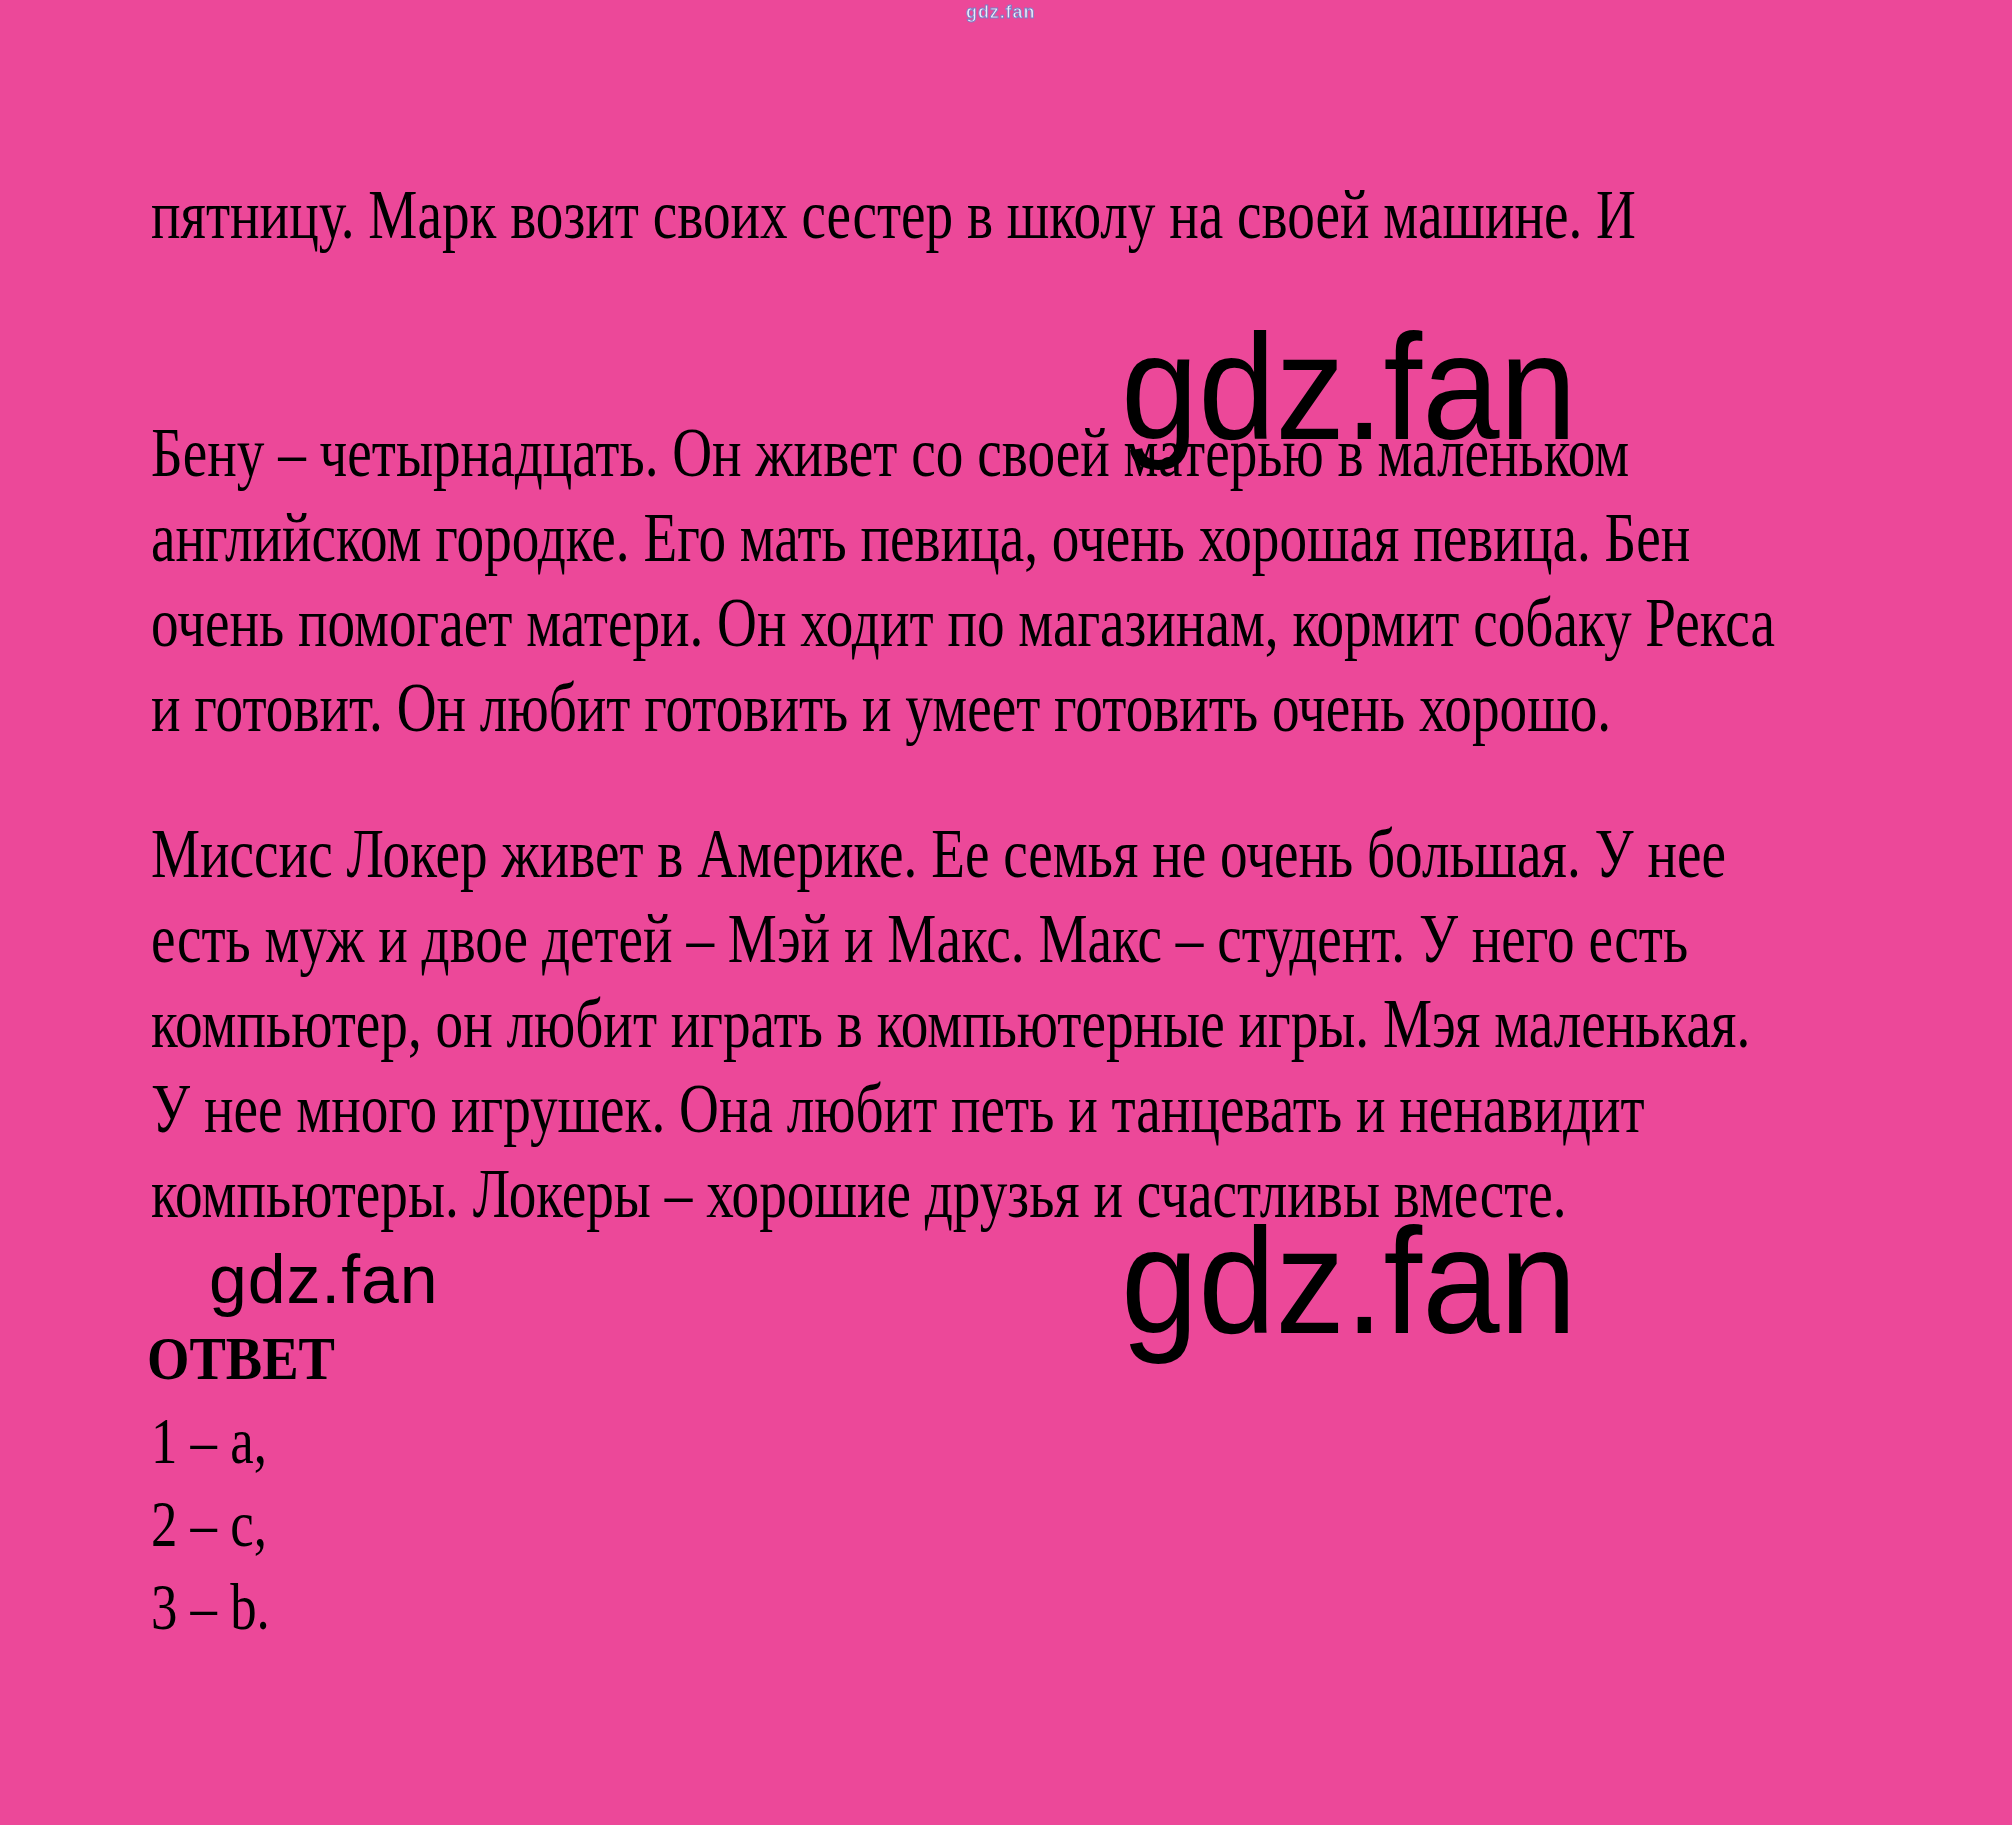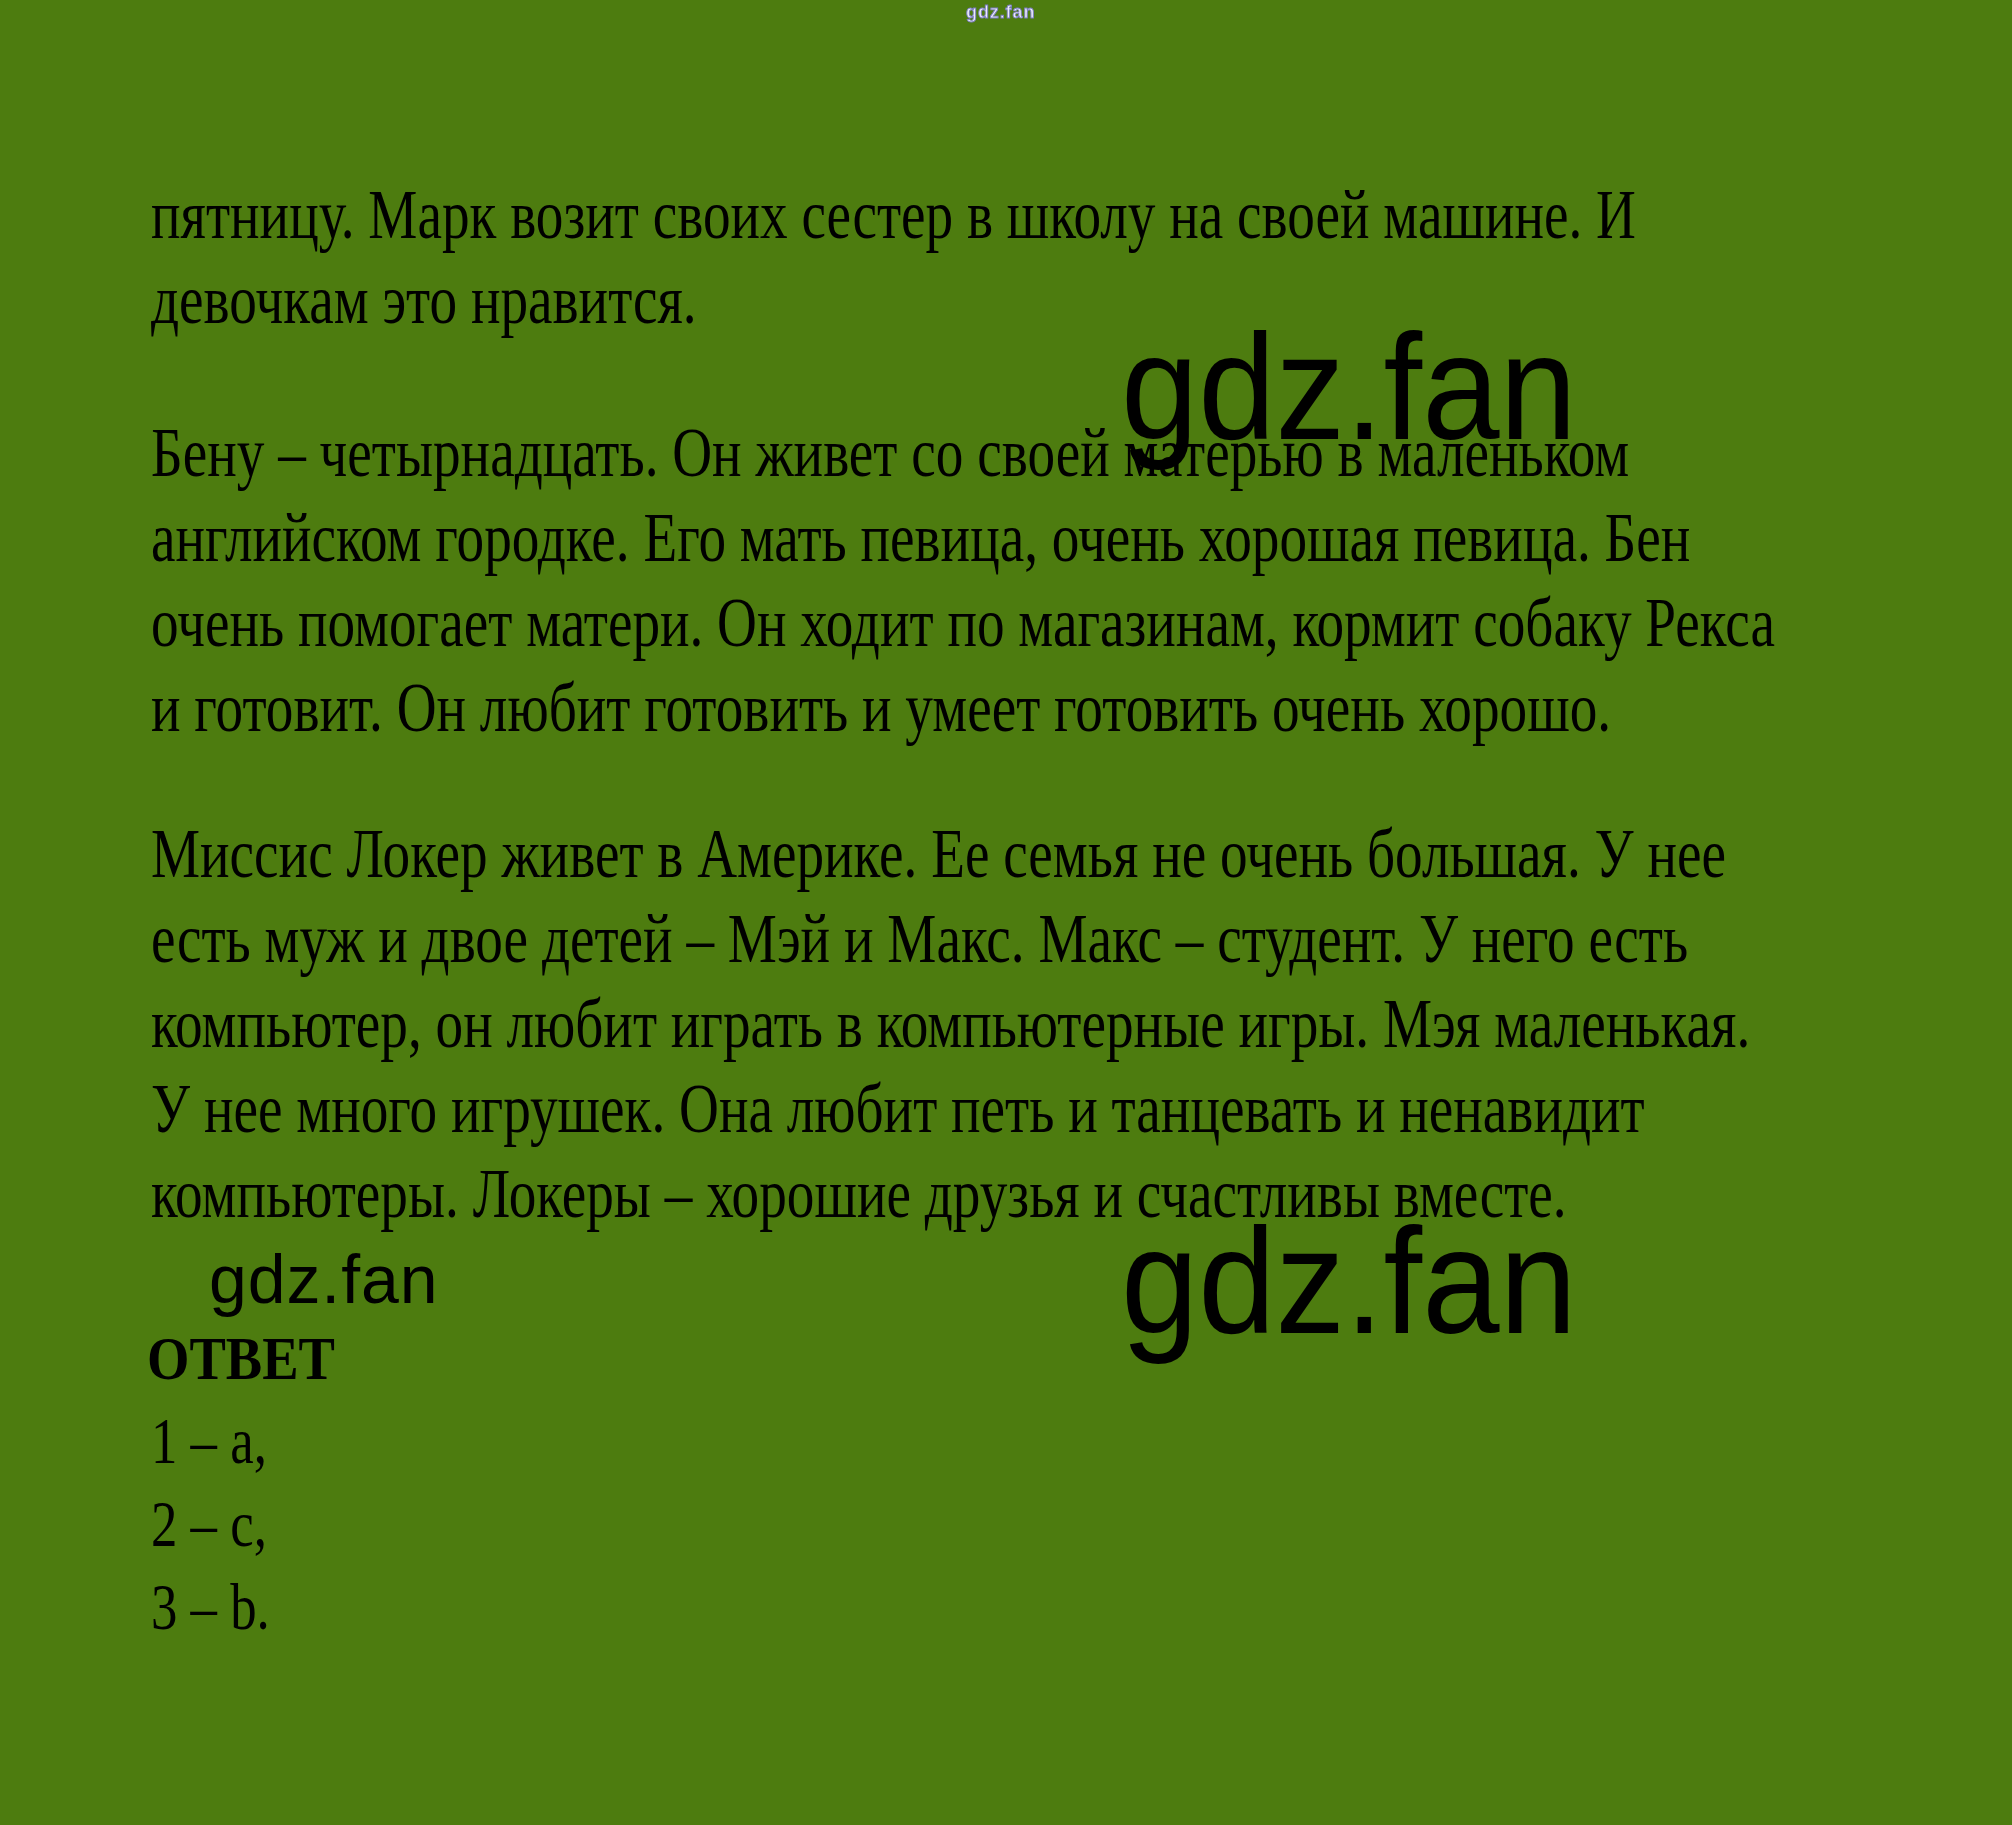--- a/index.html
+++ b/index.html
@@ -1,19 +1,19 @@
 <!DOCTYPE html>
 <html style="font-size:15px"><head>
 <meta charset="utf-8">
 <style>
   html,body{margin:0;padding:0;background:#ffffff;}
   .page{
     position:relative;
     width:2012px;height:1826px;
-    background:#4d7c0f;
+    background:#ec4899;
     overflow:hidden;
     font-family:"Liberation Serif",serif;
     color:#000;
   }
   
   .wm-top{
     position:absolute;left:966px;top:1.9px;
     font-family:"Liberation Sans",sans-serif;
     font-size:18px;font-weight:700;letter-spacing:0.9px;
     color:#ececf8;
@@ -68,21 +68,20 @@
 
 <div class="page">
 
   <div class="wm-top">gdz.fan</div>
 
   <div class="wm-big wm-big-1">gdz.fan</div>
   <div class="wm-big wm-big-2">gdz.fan</div>
 
   <div class="text-block" id="para1">
     <div class="line"><span class="cond">пятницу. Марк возит своих сестер в школу на своей машине. И</span></div>
-    <div class="line"><span class="cond">девочкам это нравится.</span></div>
   </div>
 
 
   <div class="text-block" id="para2">
     <div class="line"><span class="cond">Бену – четырнадцать. Он живет со своей матерью в маленьком</span></div>
     <div class="line"><span class="cond">английском городке. Его мать певица, очень хорошая певица. Бен</span></div>
     <div class="line"><span class="cond">очень помогает матери. Он ходит по магазинам, кормит собаку Рекса</span></div>
     <div class="line"><span class="cond">и готовит. Он любит готовить и умеет готовить очень хорошо.</span></div>
   </div>
 

